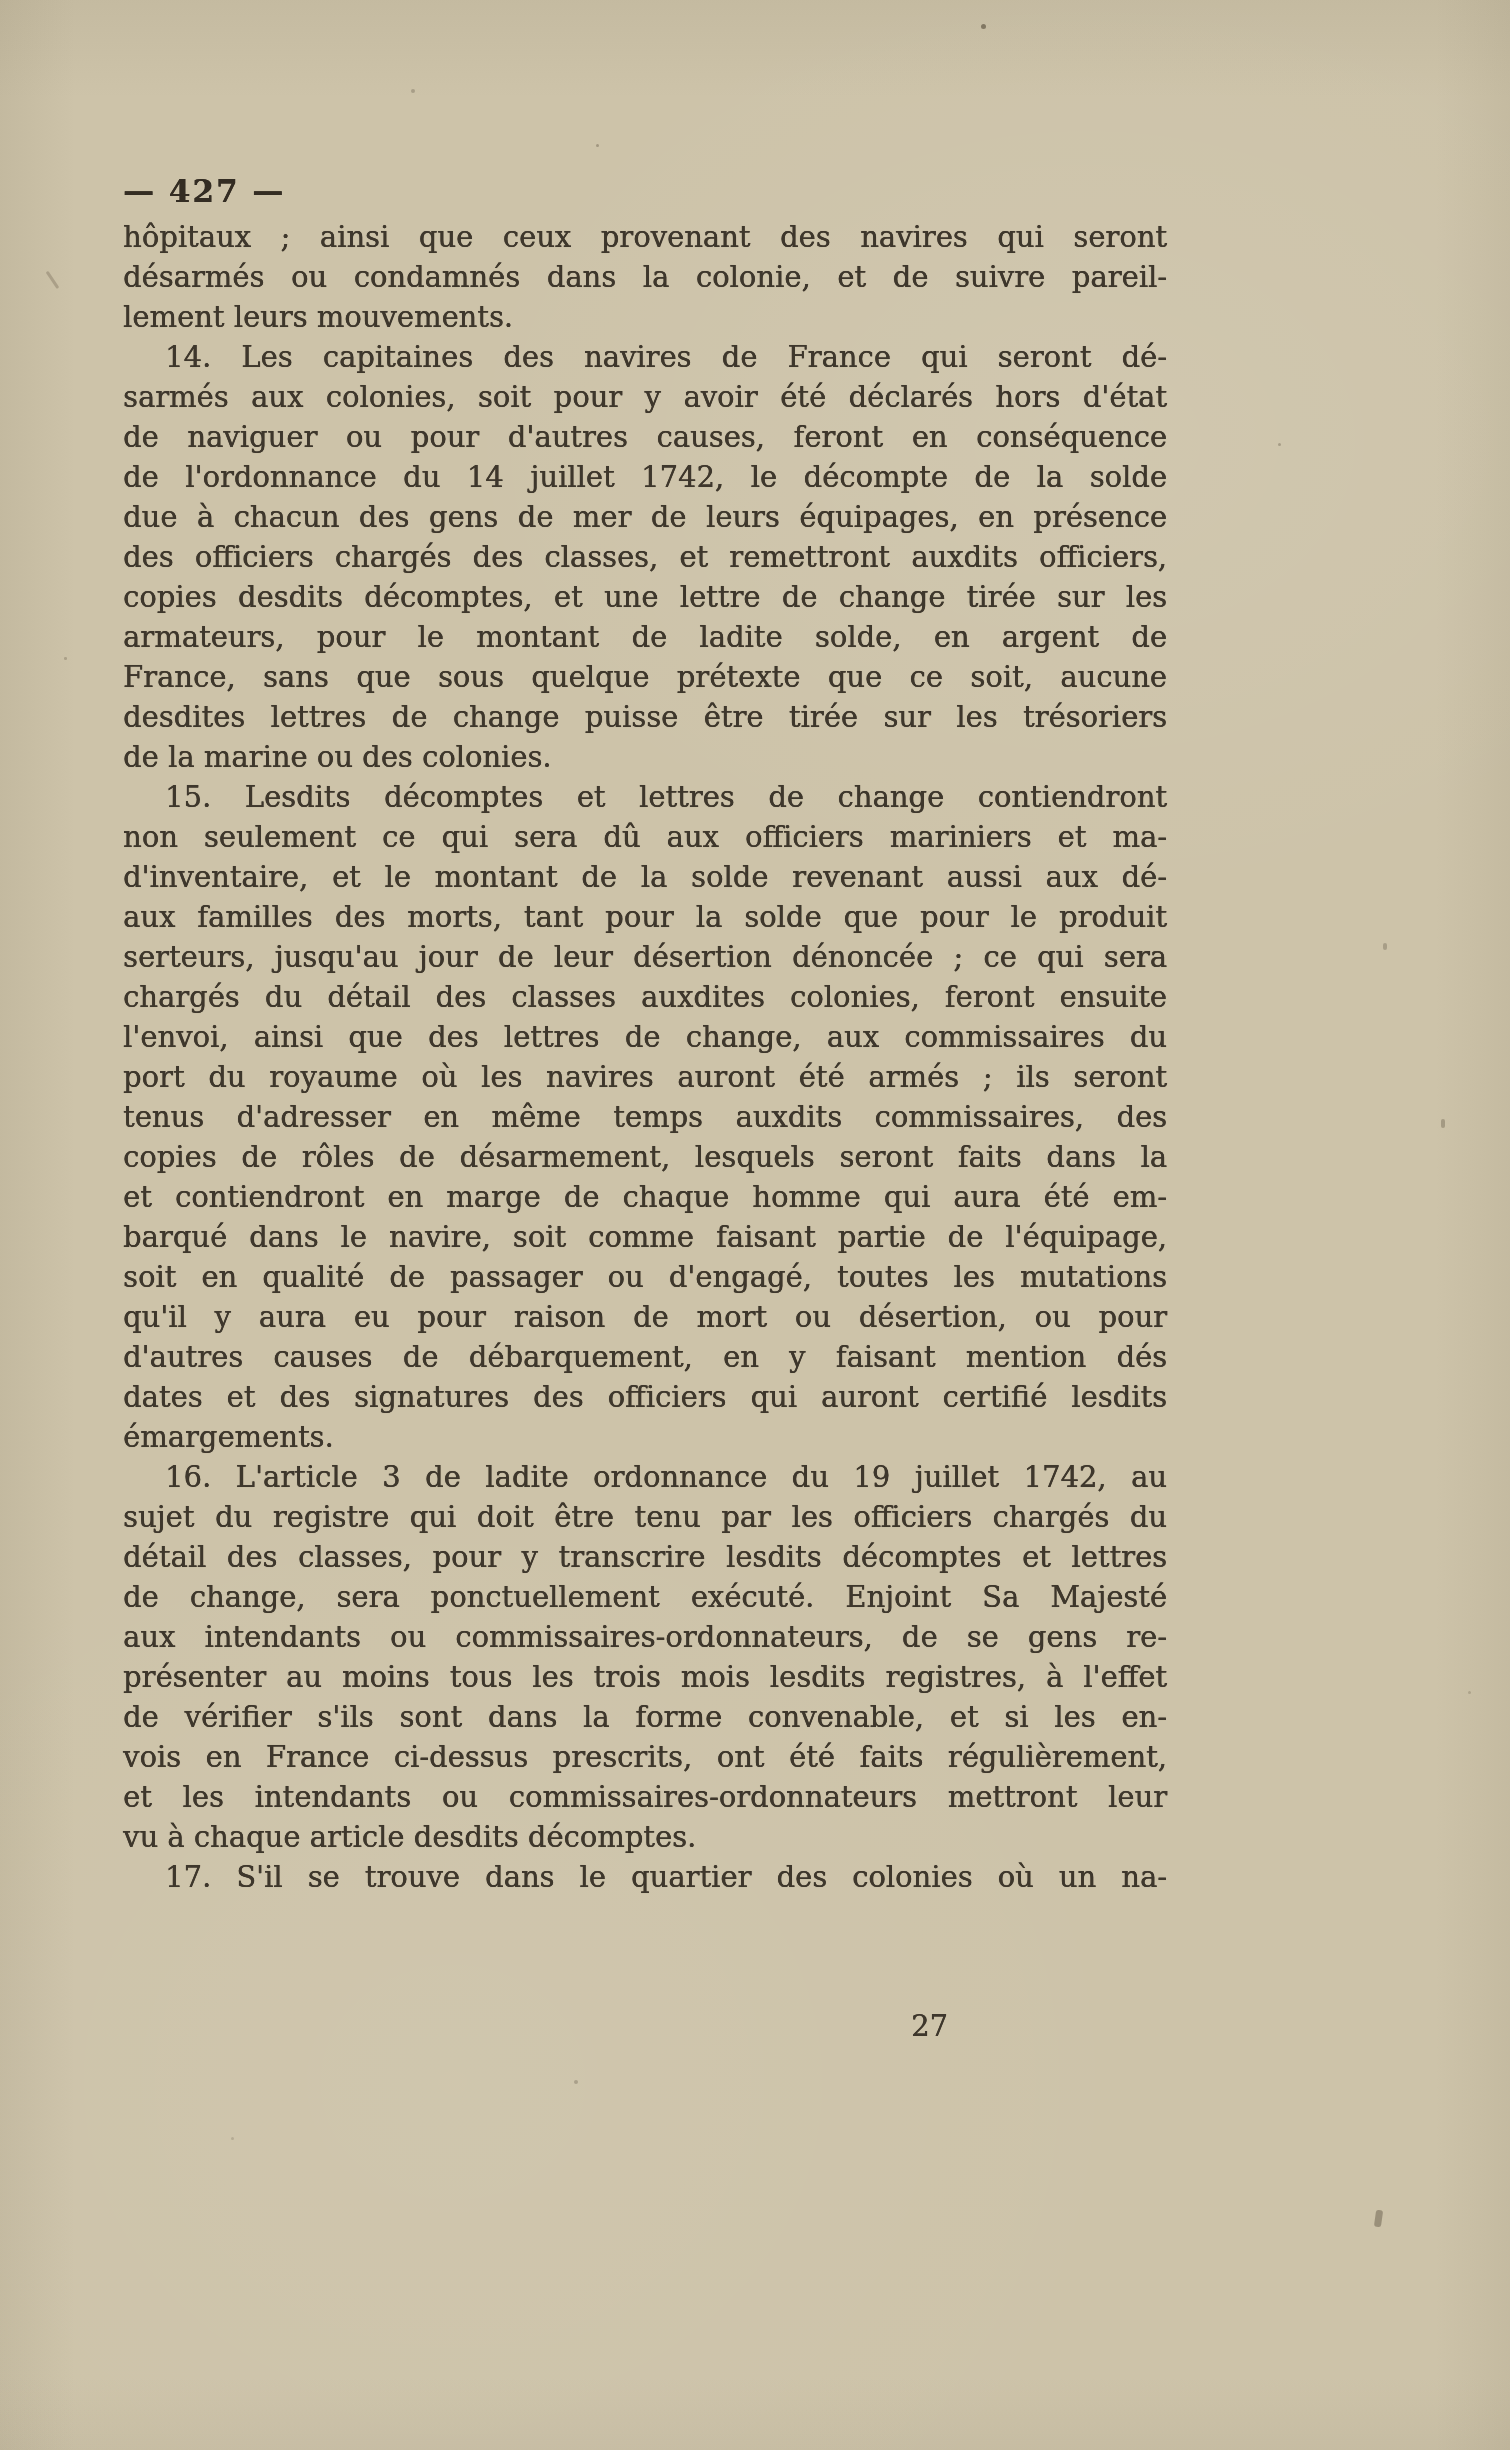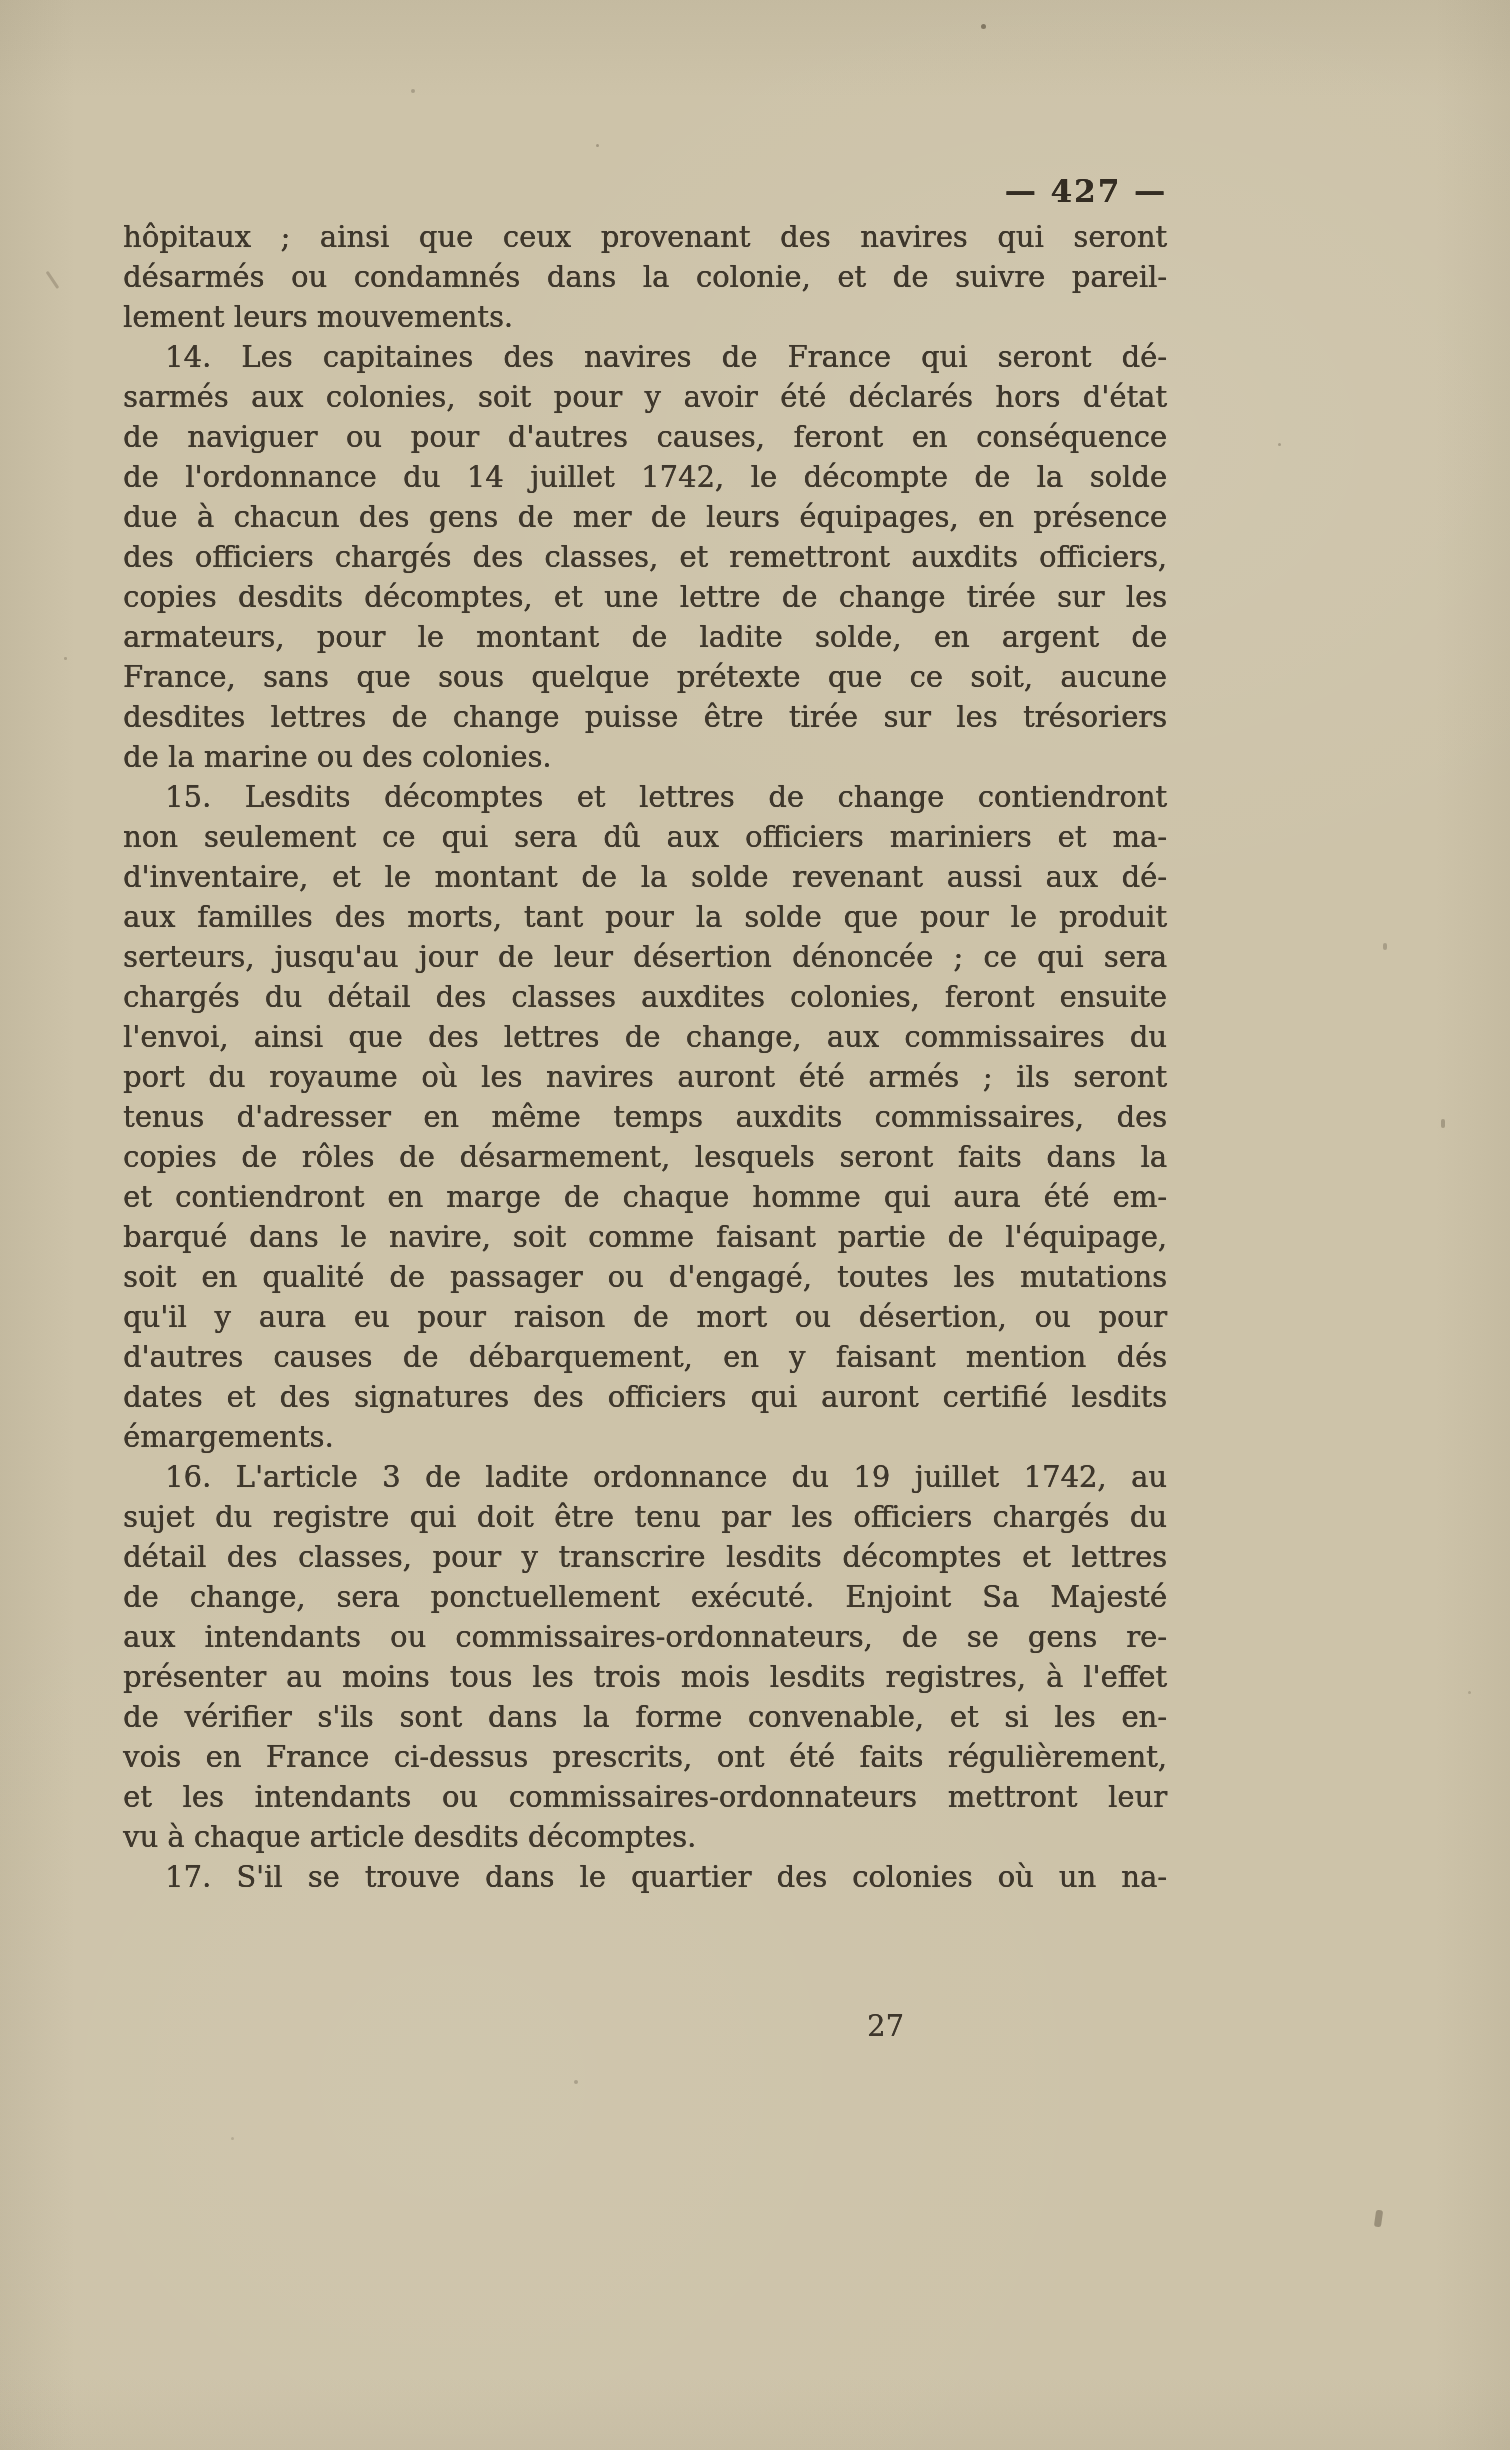--- a/index.html
+++ b/index.html
@@ -16,21 +16,21 @@
     background:
       radial-gradient(1006px 738px at 72% 18%, rgba(255,255,255,0.07), rgba(255,255,255,0) 65%),
       radial-gradient(1208px 1073px at 30% 85%, rgba(255,255,255,0.05), rgba(255,255,255,0) 60%),
       linear-gradient(90deg, rgba(110,100,75,0.10) 0%, rgba(110,100,75,0) 5%, rgba(110,100,75,0) 95%, rgba(110,100,75,0.09) 100%),
       linear-gradient(180deg, rgba(110,100,75,0.09) 0%, rgba(110,100,75,0) 4%, rgba(110,100,75,0) 97%, rgba(110,100,75,0.07) 100%),
       var(--paper);
     color:var(--ink);
   }
   .header{
     position:absolute;left:123px;top:173px;width:1044px;
-    text-align:right;font-size:31px;font-weight:bold;letter-spacing:2px;
+    text-align:left;font-size:31px;font-weight:bold;letter-spacing:2px;
     color:#342d23;
     text-shadow:0.3px 0 currentColor;
   }
   .text-block{
     position:absolute;left:123px;top:217px;width:1044px;
     font-size:29px;line-height:40px;
   }
   .line{
     height:40px;
     text-align:justify;
@@ -39,21 +39,21 @@
     text-shadow:0.3px 0 currentColor, 0 0 0.7px rgba(62,55,44,0.35);
     white-space:normal;
   }
   .line.end{
     text-align-last:left;
     -moz-text-align-last:left;
   }
   .line.indent{ text-indent:42px; }
   .footer{
     position:absolute;left:867px;top:2009px;width:81px;
-    font-size:29px;text-align:left;
+    font-size:29px;text-align:right;
     text-shadow:0.3px 0 currentColor;
   }
   .speck{
     position:absolute;background:rgba(72,62,46,0.55);border-radius:50%;
   }
   .s1{left:981px;top:24px;width:5.4px;height:5.4px;}
   .s2{left:411px;top:89px;width:4px;height:4px;opacity:.5;}
   .s3{left:596px;top:144px;width:3.4px;height:3.4px;opacity:.6;}
   .s4{left:51px;top:270px;width:2.7px;height:20px;transform:rotate(-34deg);border-radius:1.3px;opacity:.45;}
   .s5{left:1278px;top:443px;width:3.4px;height:3.4px;opacity:.55;}

